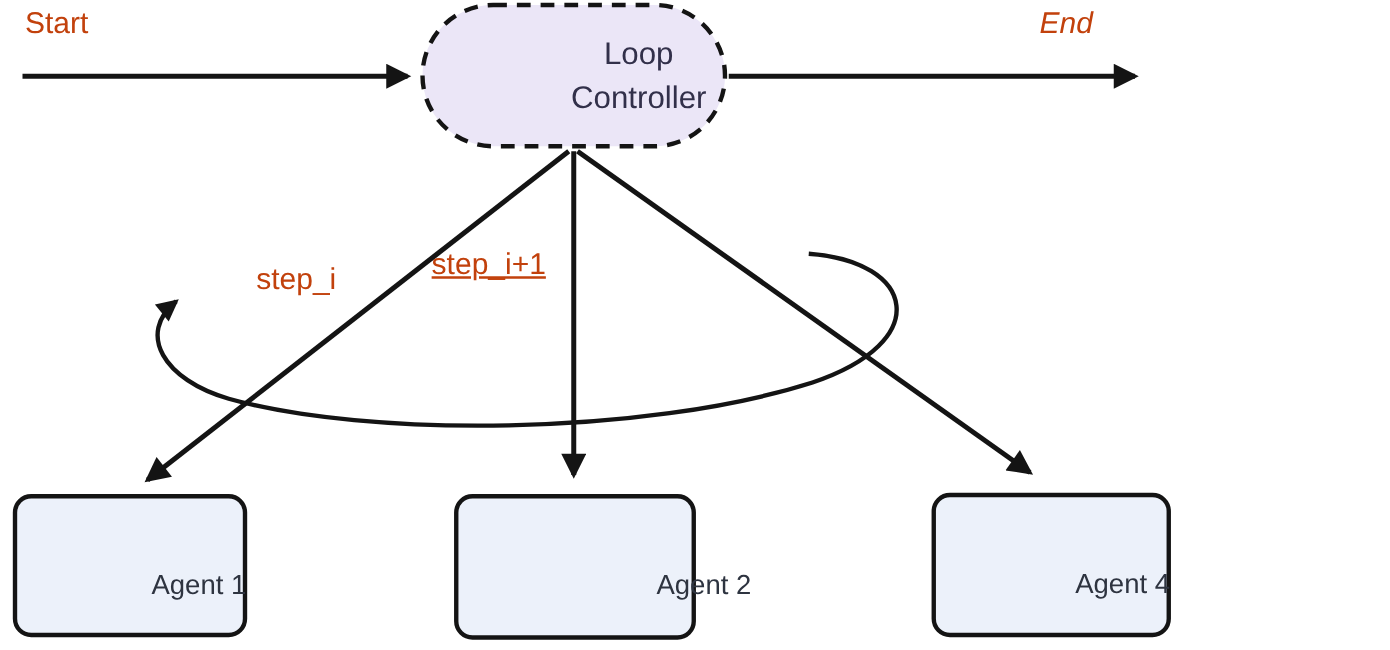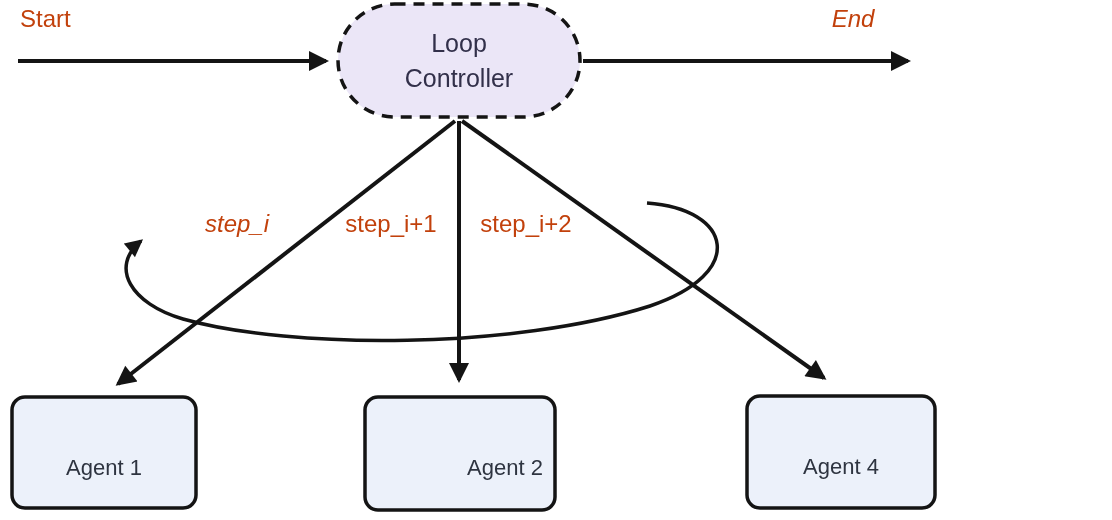--- a/index.html
+++ b/index.html
@@ -27,21 +27,21 @@
     color: #c2410c;
     font-size: 24px;
     white-space: nowrap;
     line-height: 1.2;
   }
   .lbl.centered { transform: translateX(-50%); }
   .node-label {
     position: absolute;
     display: flex;
     align-items: center;
-    justify-content: center;
+    justify-content: flex-end;
     text-align: center;
   }
   .controller-label {
     left: 337px;
     top: 4px;
     width: 244px;
     height: 113px;
     color: #32304a;
     font-size: 25px;
     line-height: 1.4;
@@ -89,25 +89,24 @@
   </svg>
 
   <div class="lbl" style="left:20px; top:5px;">Start</div>
 
   <div class="lbl centered" style="left:853px; top:5px;font-style:italic;">End</div>
 
   <div class="node-label controller-label">
     <span class="inner">Loop Controller</span>
   </div>
 
-  <div class="lbl centered" style="left:237px; top:210px;font-style:italic;">step_i</div>
+  <div class="lbl centered" style="left:237px; top:210px;">step_i</div>
 
-  <div class="lbl centered" style="left:391px; top:210px;">step_i+1</div>
+  <div class="lbl centered" style="left:391px; top:198px;text-decoration:underline;">step_i+1</div>
 
-  <div class="lbl centered" style="left:526px; top:210px;">step_i+2</div>
 
 
   <div class="node-label agent-label a1">
     <span>Agent 1</span>
   </div>
 
   <div class="node-label agent-label a2">
     <span>Agent 2</span>
   </div>
 

